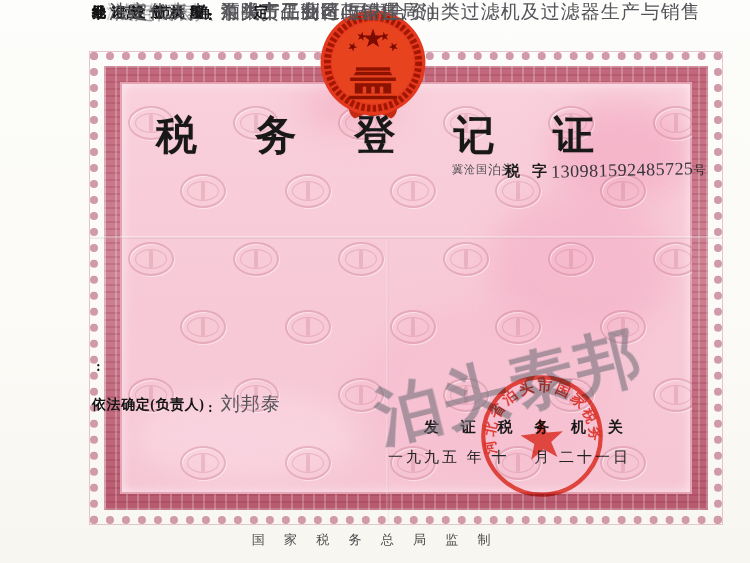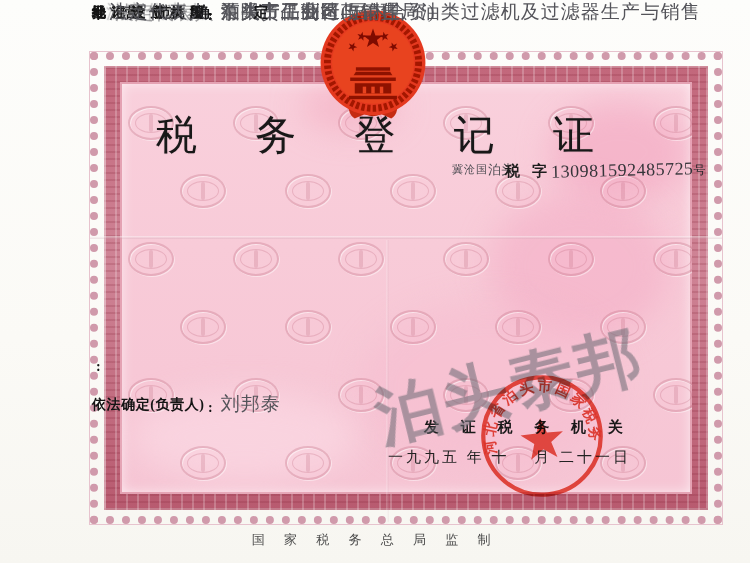--- a/index.html
+++ b/index.html
@@ -58,21 +58,21 @@
     opacity:.4; pointer-events:none;
   }
 
   
   .emblem { position:absolute; left:316px; top:8px; width:114px; height:114px; }
 
   
   .title {
     position:absolute; left:0; right:0; top:108px;
     text-align:center; padding-left:24px;
-    font-size:41px; font-weight:normal; letter-spacing:24px;
+    font-size:41px; font-weight:bold; letter-spacing:24px;
     color:#181818; text-shadow:0 0 1px rgba(40,40,40,.35);
     white-space:pre;
   }
 
   
   .serial {
     position:absolute; left:452px; top:160px;
     display:flex; align-items:flex-end; white-space:pre;
   }
   .s-prefix { font-size:11px; color:#4a4a50; padding-bottom:4px; letter-spacing:1px; }

